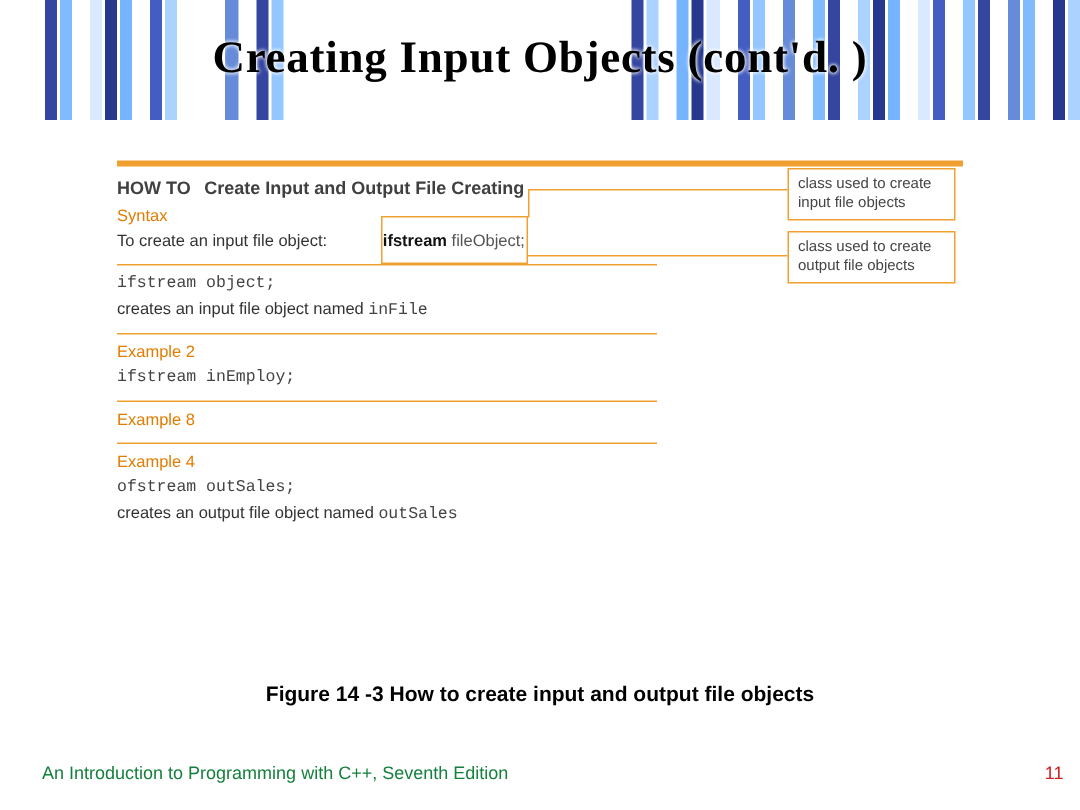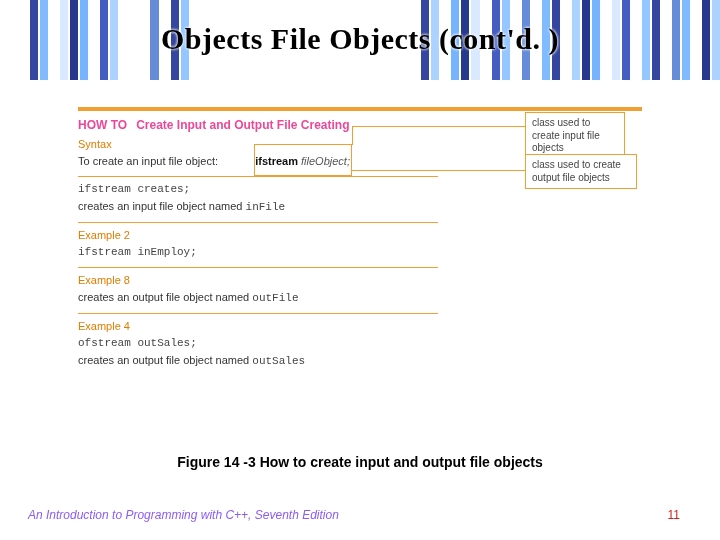--- a/index.html
+++ b/index.html
@@ -40,25 +40,25 @@
     background: #f0a030;
   }
   .howto-area {
     position: absolute;
     top: 116px; left: 78px;
     width: 564px;
     font-size: 11px;
     color: #333;
     line-height: 1.55;
   }
-  .howto-line { color: #ec4899; font-weight: bold; font-size: 12px; }
+  .howto-line { color: #404040; font-weight: bold; font-size: 12px; }
   .sec-label { color: #e27c00; font-size: 11px; font-weight: normal; margin-top: 1px; }
   .txt { color: #333; }
   .kw { font-weight: bold; color: #111; margin-left: 28px; }
-  .it { font-style: italic; color: #555; text-align: right; }
+  .it { color: #555; text-align: right; }
   .mono { font-family: "Courier New", monospace; font-size: 11px; color: #444; }
   .divider {
     height: 1px; background: #f0a030; margin: 6px 0 4px 0; width: 360px;
   }
   .callout {
     position: absolute;
     border: 1px solid #f0a030;
     color: #444;
     font-size: 10px;
     line-height: 1.25;
@@ -73,25 +73,25 @@
   .leader.v { width: 1px; height: auto; }
   .caption {
     position: absolute;
     top: 454px; left: 0; width: 720px;
     text-align: center;
     font-size: 14px; font-weight: bold; color: #000;
   }
   .footer-left {
     position: absolute;
     bottom: 18px; left: 28px;
-    font-size: 12px; color: #8b5cf6; font-style: italic;
+    font-size: 12px; color: #15803d;
   }
   .footer-right {
     position: absolute;
-    bottom: 18px; right: 40px;
+    bottom: 18px; right: 11px;
     font-size: 12px; color: #d02020;
   }
 </style>
 </head>
 <body>
 
 <div class="banner" id="banner">
     <span style="width: 10px; background: rgb(255, 255, 255);"></span>
     <span style="width: 10px; background: rgb(255, 255, 255);"></span>
     <span style="width: 10px; background: rgb(255, 255, 255);"></span>
@@ -159,62 +159,61 @@
     <span style="width: 10px; background: rgb(143, 196, 255);"></span>
     <span style="width: 10px; background: rgb(42, 61, 154);"></span>
     <span style="width: 10px; background: rgb(255, 255, 255);"></span>
     <span style="width: 10px; background: rgb(94, 134, 216);"></span>
     <span style="width: 10px; background: rgb(122, 184, 255);"></span>
     <span style="width: 10px; background: rgb(255, 255, 255);"></span>
     <span style="width: 10px; background: rgb(27, 47, 138);"></span>
     <span style="width: 10px; background: rgb(168, 208, 255);"></span>
   </div>
 
-<div class="title">Objects File Objects (cont'd. )</div>
+<div class="title">Creating Input Objects (cont'd. )</div>
 
 <div class="orange-bar"></div>
 
 <div class="howto-area">
   <div>
     <span class="howto-line">HOW TO</span>
     <span class="howto-line sub" style="margin-left:6px;">Create Input and Output File Creating</span>
   </div>
   <div class="sec-label">Syntax</div>
   <div class="txt">
     <span>To create an input file object:</span>
     &nbsp;&nbsp;<span class="kw">ifstream</span>
     <span class="it">fileObject;</span>
   </div>
 
   <div id="examples">
       <div>
         <div class="divider"></div>
-        <div class="mono">ifstream creates;</div>
+        <div class="mono">ifstream object;</div>
         <div class="txt"><span>creates an input file object named </span><span class="mono">inFile</span></div>
       </div>
       <div>
         <div class="divider"></div>
         <div class="sec-label">Example 2</div>
         <div class="mono">ifstream inEmploy;</div>
       </div>
       <div>
         <div class="divider"></div>
         <div class="sec-label">Example 8</div>
-        <div class="txt"><span>creates an output file object named </span><span class="mono">outFile</span></div>
       </div>
       <div>
         <div class="divider"></div>
         <div class="sec-label">Example 4</div>
         <div class="mono">ofstream outSales;</div>
         <div class="txt"><span>creates an output file object named </span><span class="mono">outSales</span></div>
       </div>
     </div>
 </div>
 
-<div class="callout" style="top:112px; left:525px; width:100px;">class used to create input file objects</div>
+<div class="callout" style="top:112px; left:525px; width:112px;">class used to create input file objects</div>
 <div class="callout" style="top:154px; left:525px; width:112px;">class used to create output file objects</div>
 
 <div style="position:absolute; top:144px; left:254px; width:98px; height:32px; border:1px solid #f0a030;"></div>
 
 <div class="leader" style="top:126px; left:352px; width:173px;"></div>
 <div class="leader v" style="top:126px; left:352px; height:19px;"></div>
 
 <div class="leader" style="top:170px; left:352px; width:173px;"></div>
 
 <div class="caption">Figure 14 -3 How to create input and output file objects</div>

